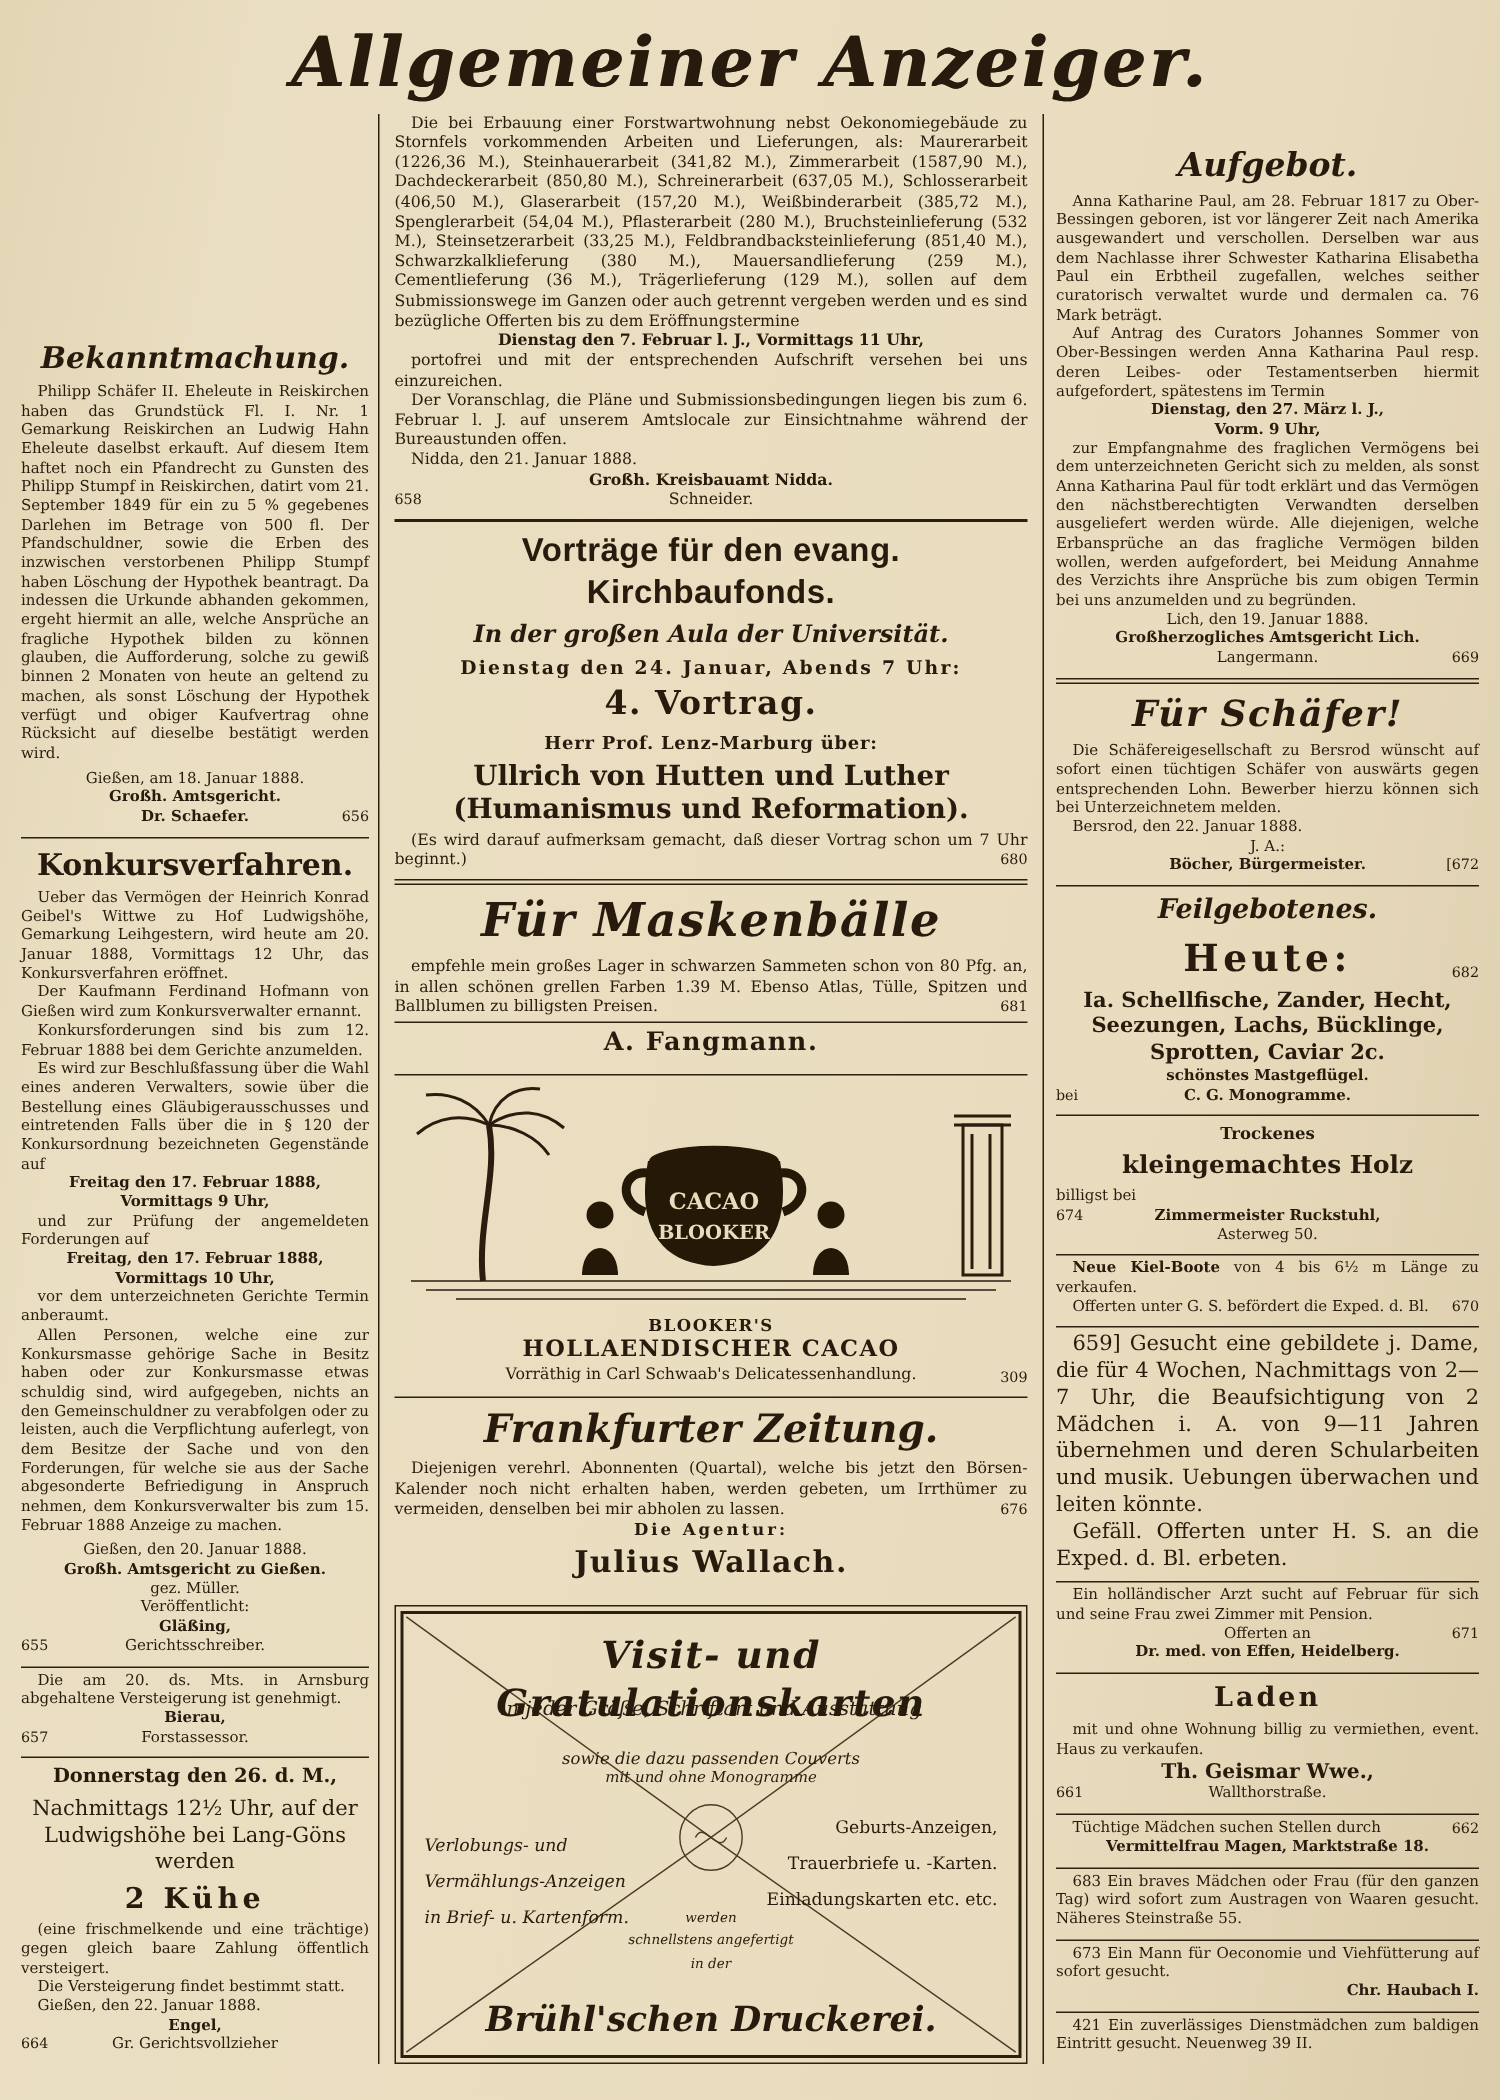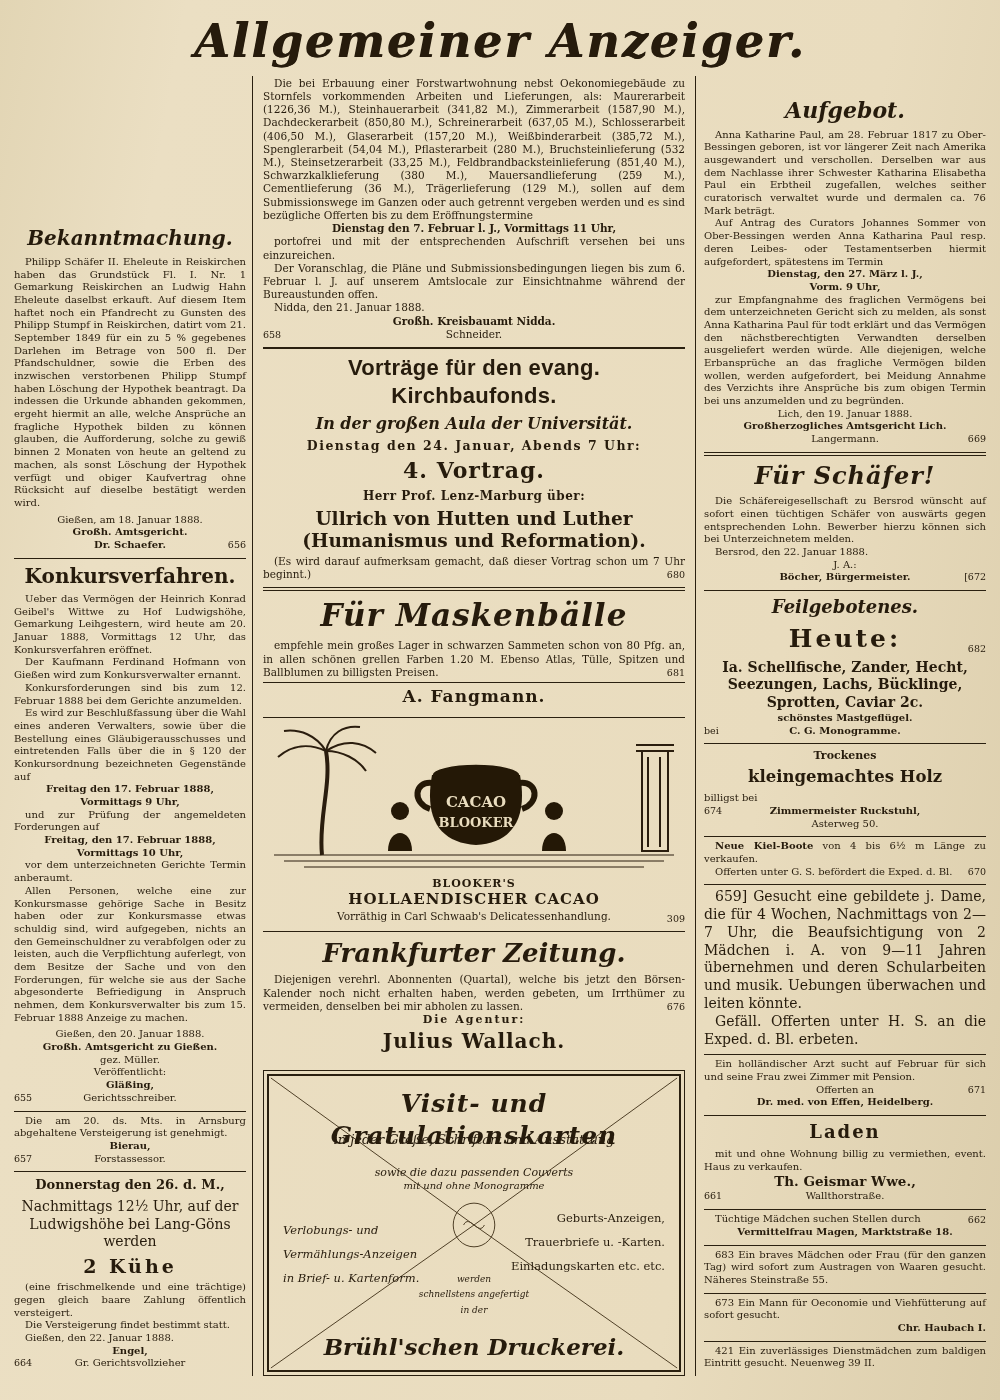--- a/index.html
+++ b/index.html
@@ -173,21 +173,21 @@
         <div class="h-sec h-hutten">Ullrich von Hutten und Luther (Humanismus und Reformation).</div>
         <div class="rel">
           <div class="p">(Es wird darauf aufmerksam gemacht, daß dieser Vortrag schon um 7 Uhr beginnt.)</div>
           <span class="corner-num">680</span>
         </div>
       </section>
 
       <section class="sec dbl">
         <div class="h-sec h-masken">Für Maskenbälle</div>
         <div class="rel">
-          <div class="p">empfehle mein großes Lager in schwarzen Sammeten schon von 80 Pfg. an, in allen schönen grellen Farben 1.20 M. Ebenso Atlas, Tülle, Spitzen und Ballblumen zu billigsten Preisen.</div>
+          <div class="p">empfehle mein großes Lager in schwarzen Sammeten schon von 80 Pfg. an, in allen schönen grellen Farben 1.39 M. Ebenso Atlas, Tülle, Spitzen und Ballblumen zu billigsten Preisen.</div>
           <span class="corner-num">681</span>
         </div>
         <div class="h-sec h-fang">A. Fangmann.</div>
       </section>
 
       <section class="sec">
         <div class="cacao">
           <svg width="420" height="150" viewBox="0 0 420 150">
             <g stroke="#2a1d0e" fill="none" stroke-width="1">
               <line x1="10" y1="132" x2="410" y2="132"></line>

